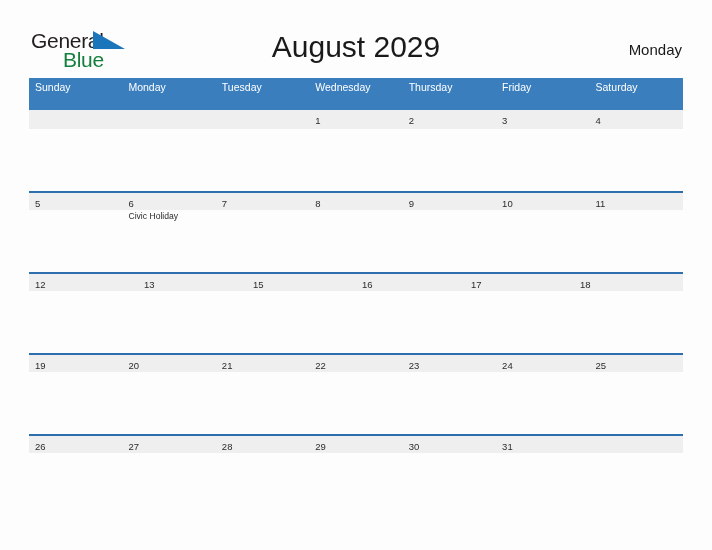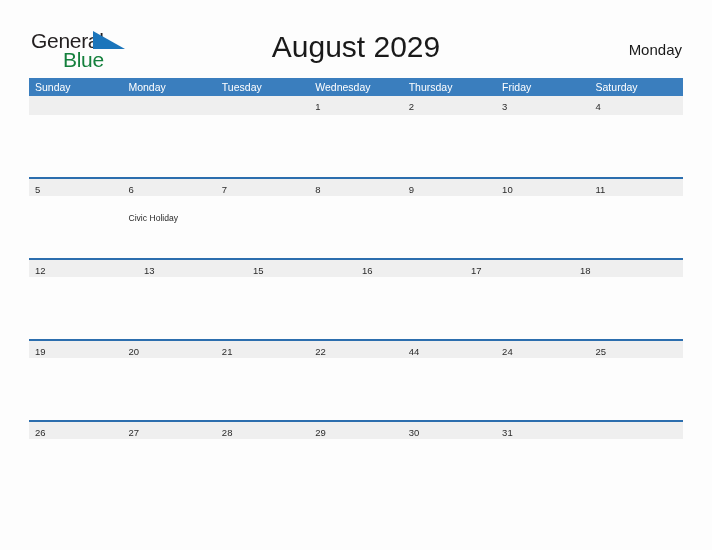--- a/index.html
+++ b/index.html
@@ -89,21 +89,21 @@
   .grid {
     position: absolute;
     left: 29px;
     top: 78px;
     width: 654px;
   }
 
   .weekday-row {
     display: flex;
     width: 654px;
-    height: 18px;
+    height: 32px;
     background: #3a7ebe;
   }
   .weekday {
     flex: 1 1 0;
     color: #ffffff;
     font-size: 10.5px;
     line-height: 18px;
     padding-left: 6px;
     box-sizing: border-box;
     font-family: "Liberation Sans", sans-serif;
@@ -144,21 +144,21 @@
   .bodyrow {
     display: flex;
     width: 654px;
     height: 62px;
     background: #fdfdfd;
   }
   .bodycell {
     flex: 1 1 0;
     box-sizing: border-box;
     padding-left: 6px;
-    padding-top: 17px;
+    padding-top: 1px;
   }
   .event {
     font-size: 8.6px;
     line-height: 11px;
     color: #2b2b2b;
     font-family: "Liberation Sans", sans-serif;
     white-space: nowrap;
   }
 </style>
 </head>
@@ -297,21 +297,21 @@
           </div>
       </div>
     </div>
 
     <div class="week-row">
       <div class="daterow">
         <div class="daycell"><span class="daynum">19</span></div>
         <div class="daycell"><span class="daynum">20</span></div>
         <div class="daycell"><span class="daynum">21</span></div>
         <div class="daycell"><span class="daynum">22</span></div>
-        <div class="daycell"><span class="daynum">44</span></div>
+        <div class="daycell"><span class="daynum">23</span></div>
         <div class="daycell"><span class="daynum">24</span></div>
         <div class="daycell"><span class="daynum">25</span></div>
       </div>
       <div class="bodyrow">
         <div class="bodycell">
             <div class="event"></div>
           </div>
         <div class="bodycell">
             <div class="event"></div>
           </div>

